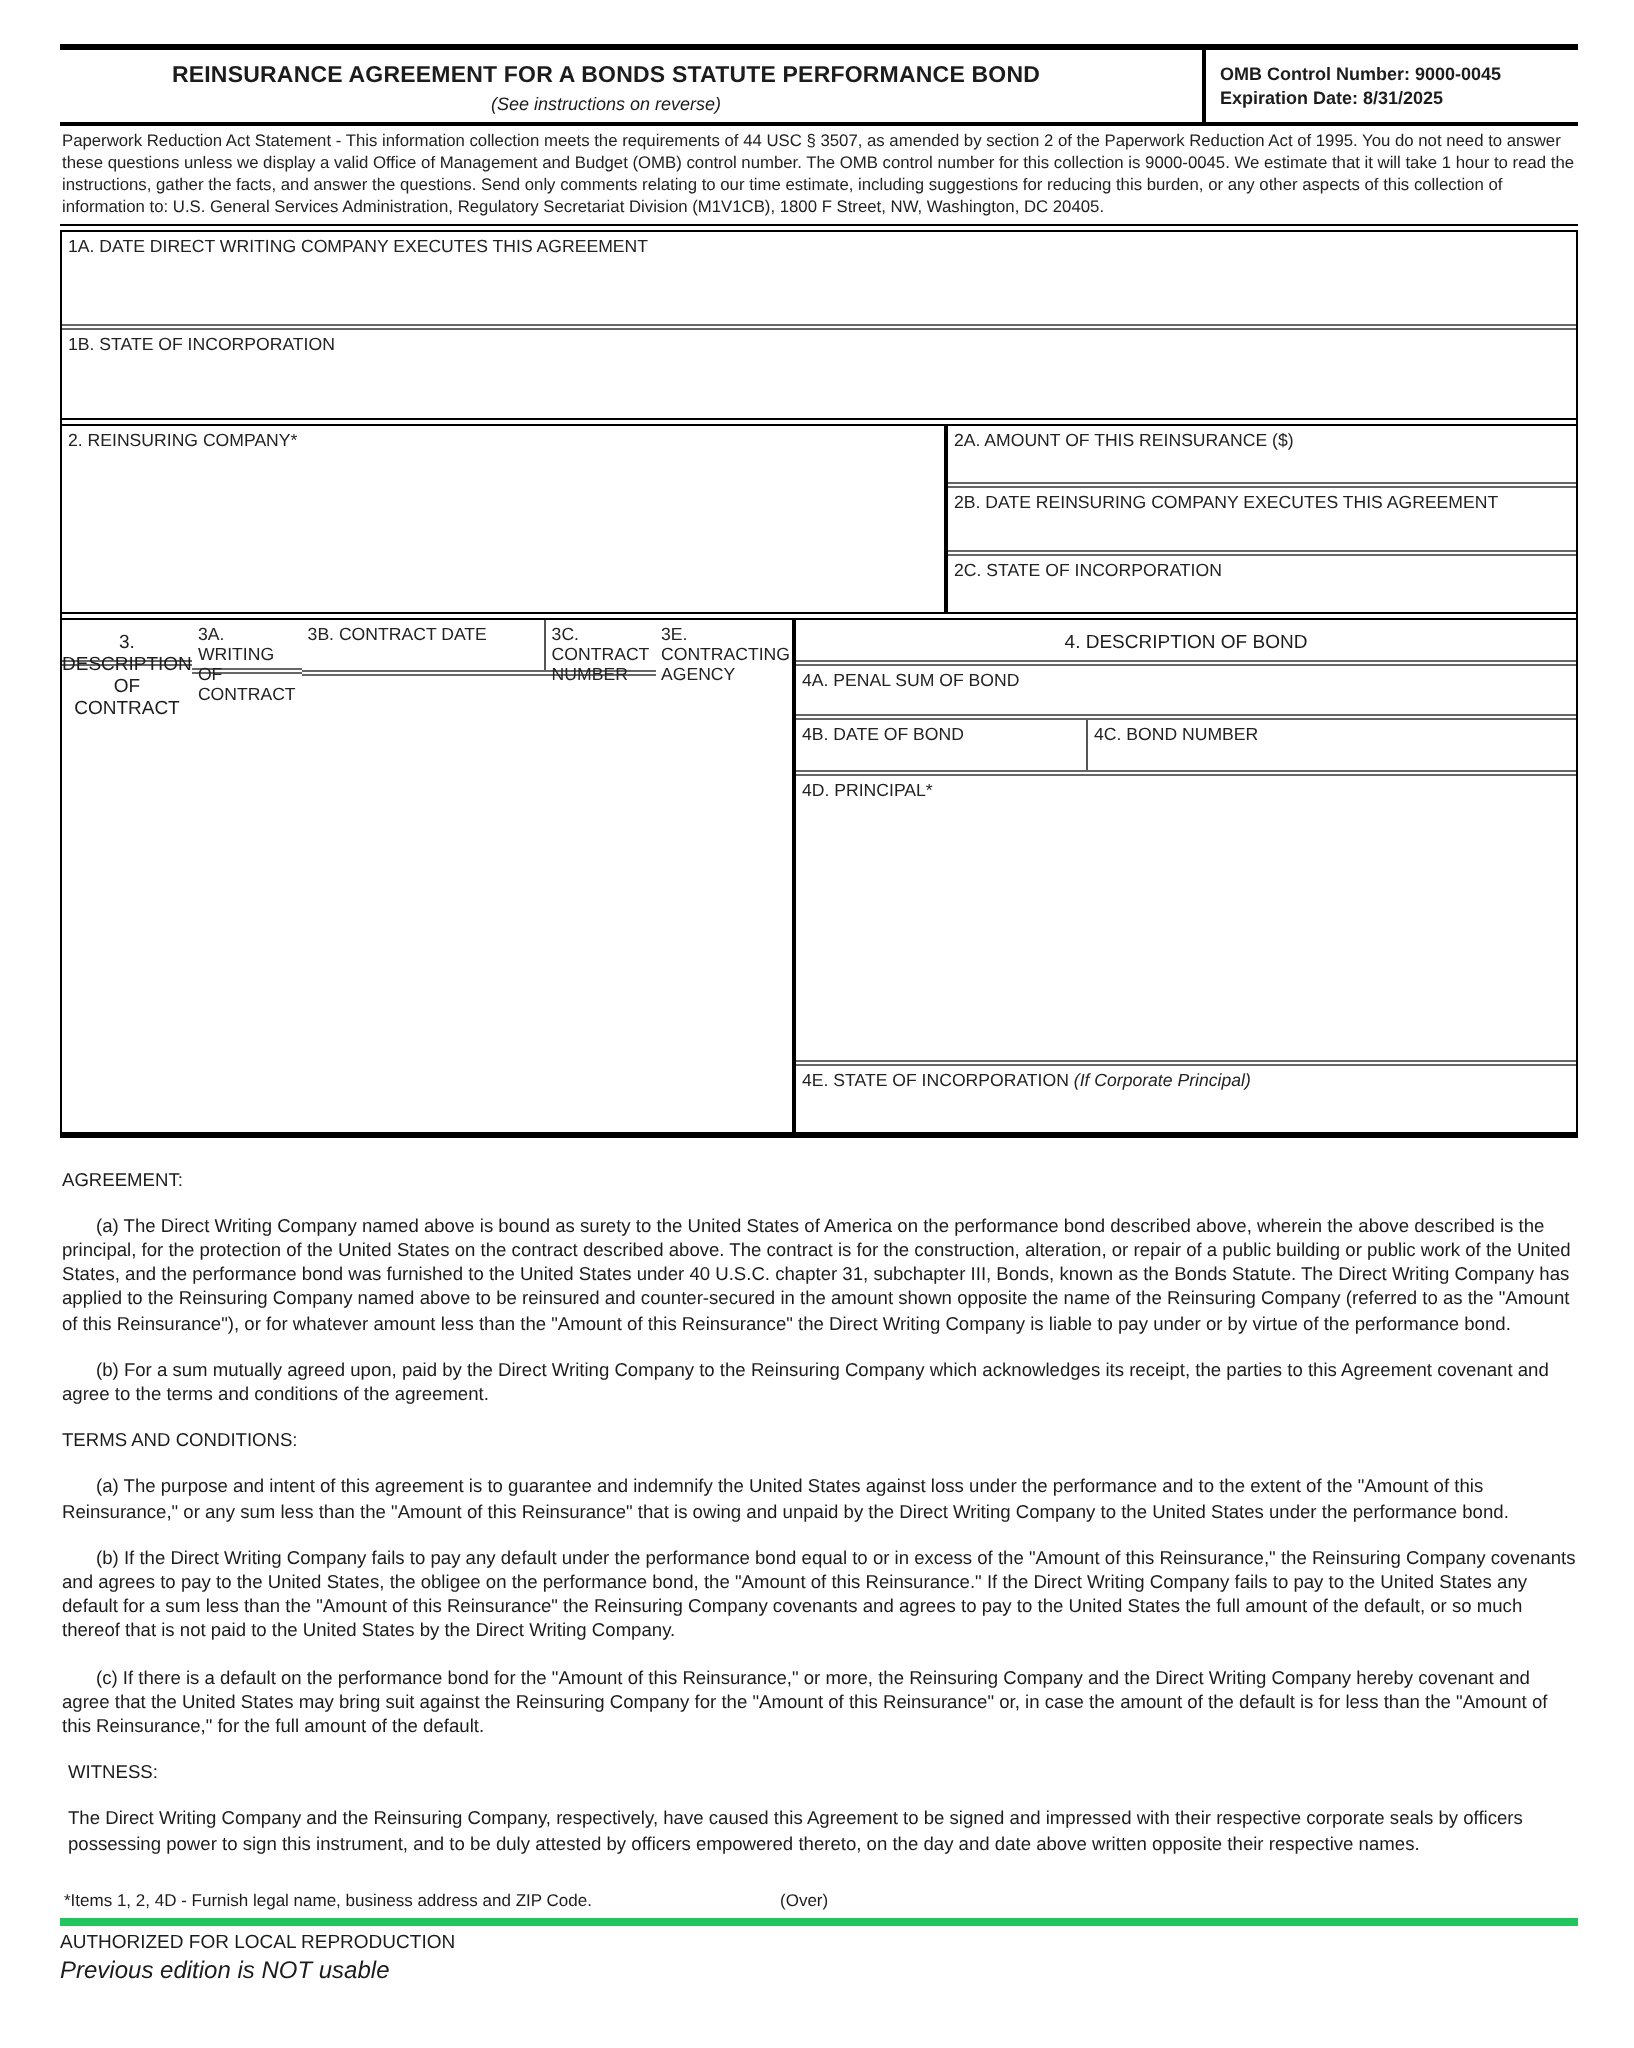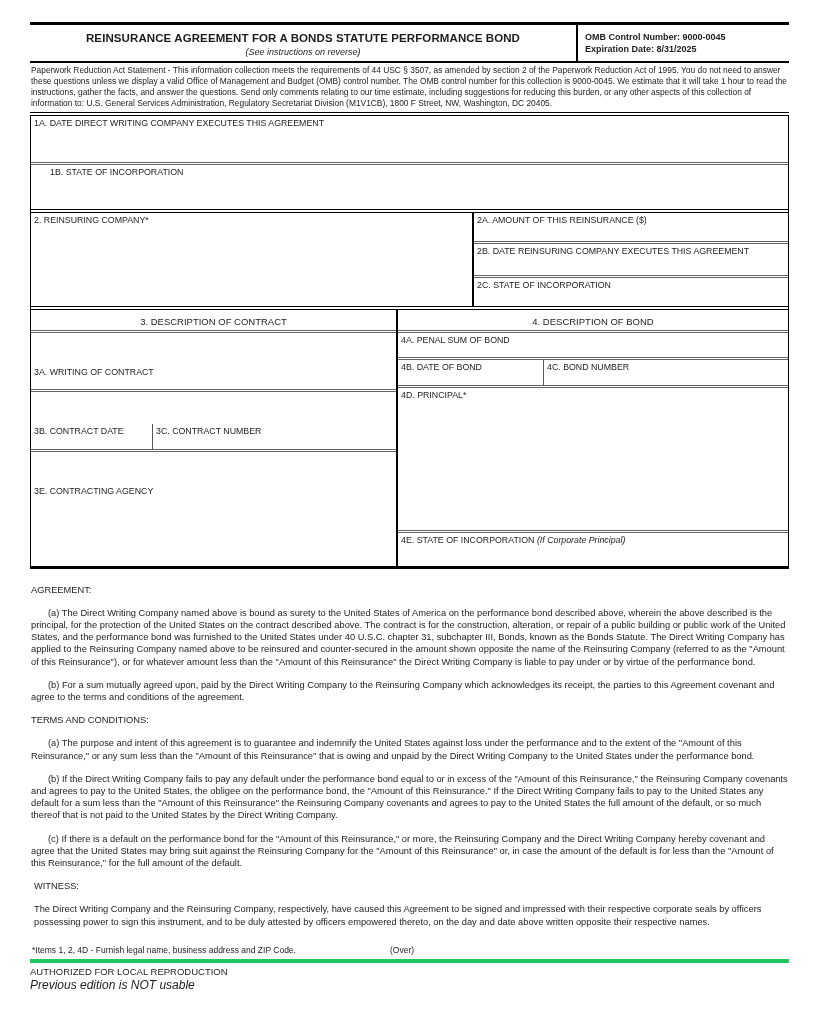--- a/index.html
+++ b/index.html
@@ -1,46 +1,46 @@
 <!DOCTYPE html>
 <html><head>
 <meta charset="utf-8">
 <style>
   html,body{margin:0;padding:0;background:#ffffff;}
   body{width:817px;height:1024px;position:relative;font-family:"Liberation Sans","DejaVu Sans",sans-serif;color:#1c1c1c;}
   .page{position:absolute;left:30px;top:22px;width:759px;}
   
-  .hdr{display:flex;border-top:3px solid #000;border-bottom:2.5px solid #000;}
+  .hdr{display:flex;border-top:3px solid #000;border-bottom:2.5px solid #000;gap:25px;}
   .hdr-title-cell{width:546px;text-align:center;padding:7px 4px 4px 4px;box-sizing:border-box;}
   .title{font-size:11.5px;font-weight:bold;letter-spacing:.1px;}
   .subtitle{font-size:9px;font-style:italic;margin-top:3px;}
   .hdr-omb-cell{flex:1;border-left:2px solid #000;padding:6px 0 4px 7px;box-sizing:border-box;}
   .omb-line{font-size:9px;font-weight:bold;line-height:12px;}
   
   .pra{font-size:8.4px;line-height:10.9px;padding:2px 1px 3px 1px;border-bottom:4px double #000;color:#222;}
   
   .tbl{border-left:1.5px solid #000;border-right:1.5px solid #000;border-bottom:3px solid #000;box-sizing:border-box;}
   .tbl *{box-sizing:border-box;}
   .lbl{font-size:8.8px;color:#222;display:block;}
   .hang{padding-left:14px;text-indent:-14px;}
   .cell{padding:2px 3px;}
   .row{display:flex;}
   .row-sep{border-bottom:4px double #000;}
   .left-col{width:443px;border-right:2px solid #000;}
   .right-col{flex:1;display:flex;flex-direction:column;}
   .r1{height:97px;}
   .c1a{height:49px;border-bottom:3px double #666;}
-  .c1b{flex:1;margin-left:16px;}
+  .c1b{flex:1;}
   .r2{height:97px;}
   .c2a{height:31px;border-bottom:3px double #666;}
   .c2b{height:34px;border-bottom:3px double #666;}
   .c2c{flex:1;}
   
   .sec34{display:flex;height:256px;}
-  .sec3{width:367px;border-right:2px solid #000;display:flex;flex-direction:column;gap:32px;}
+  .sec3{width:367px;border-right:2px solid #000;display:flex;flex-direction:row;}
   .sec4{flex:1;display:flex;flex-direction:column;}
   .sec-hdr{height:23px;border-bottom:3px double #666;text-align:center;font-size:9.5px;padding-top:6px;}
   .rA{height:27px;border-bottom:3px double #666;}
   .rBC{height:28px;border-bottom:3px double #666;display:flex;}
   .bc-left3{width:122px;border-right:1px solid #555;}
   .bc-left4{width:146px;border-right:1px solid #555;}
   .bc-right{flex:1;}
   .rD{height:145px;border-bottom:3px double #666;}
   .rE{height:33px;}
   .it{font-style:italic;}

